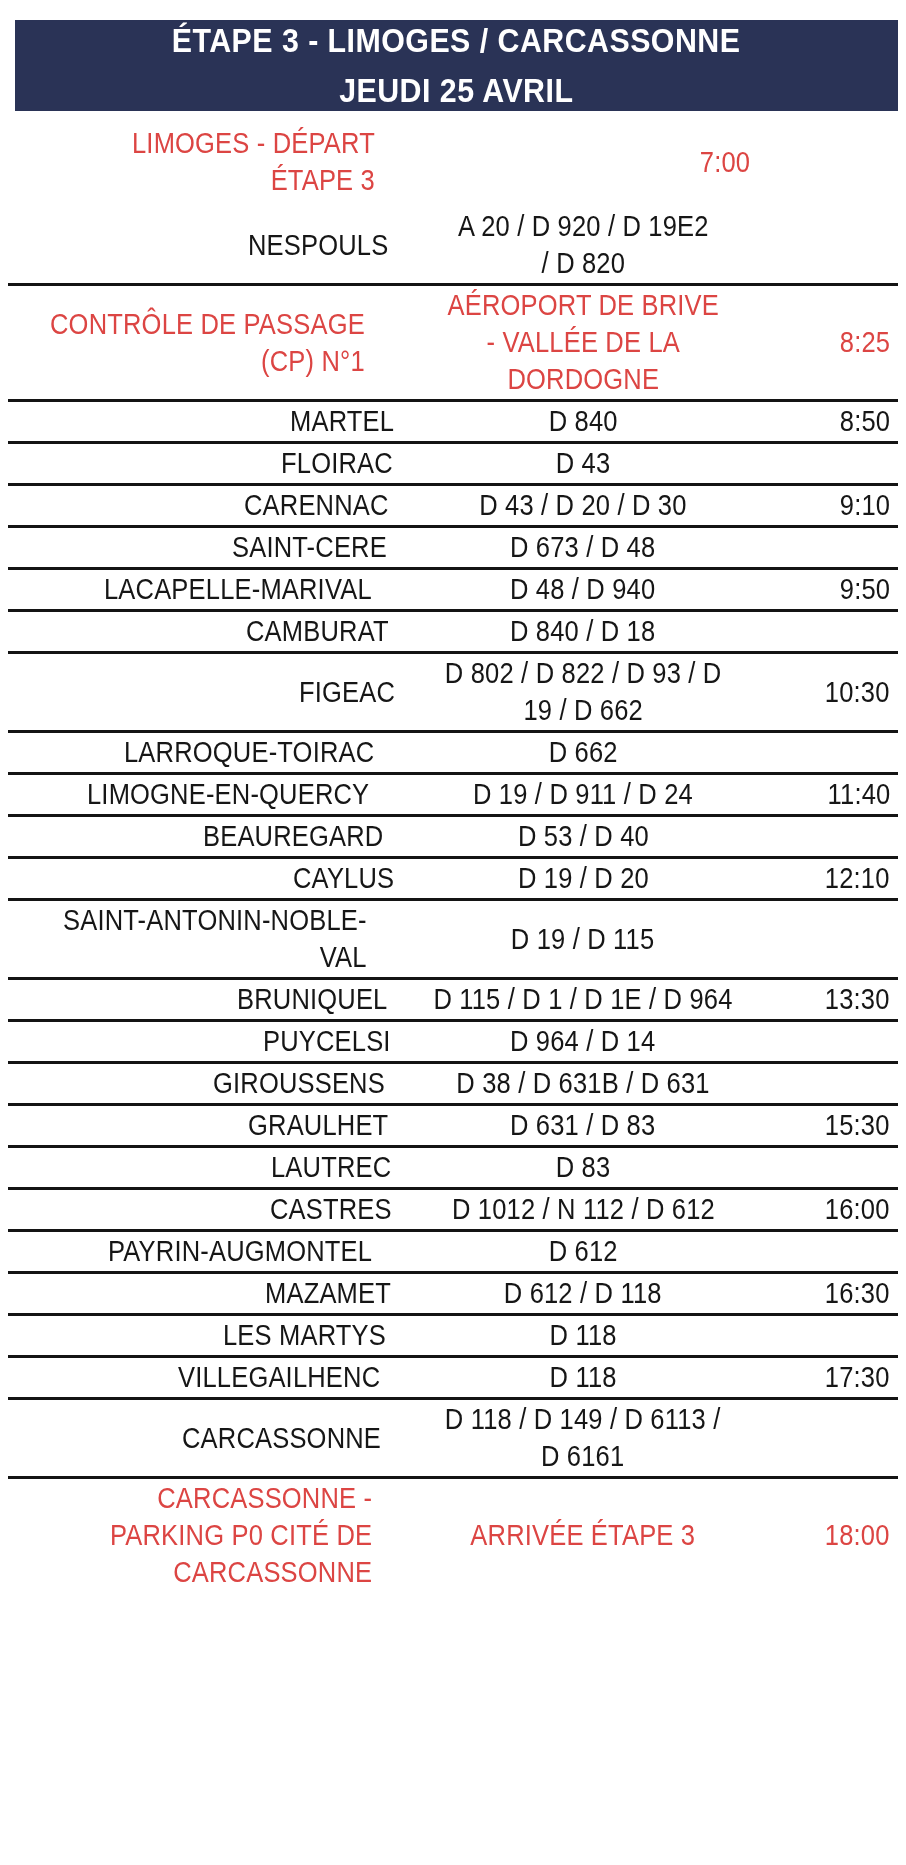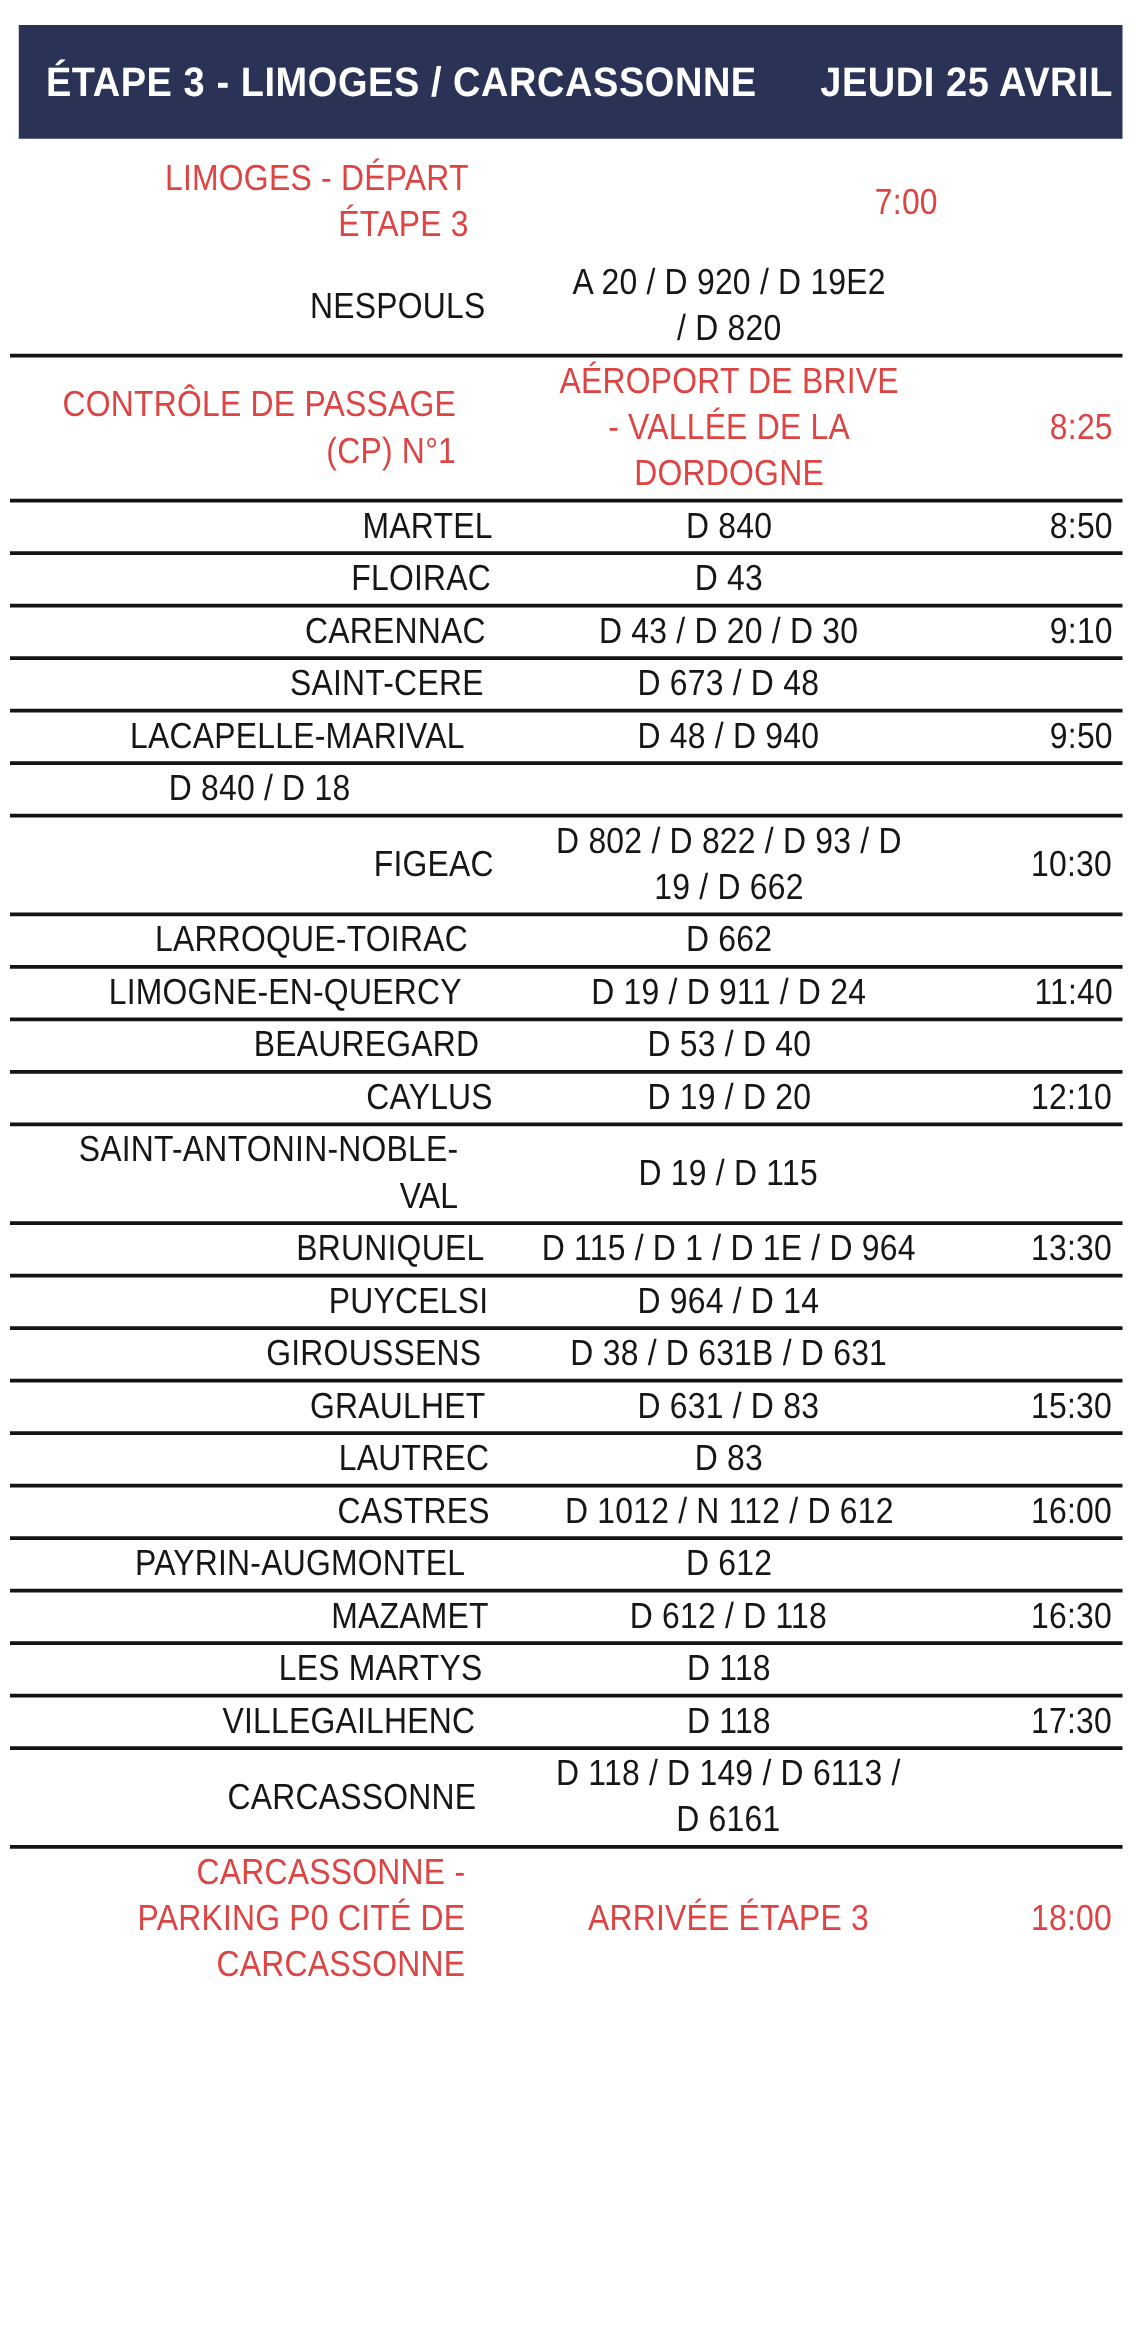--- a/index.html
+++ b/index.html
@@ -15,21 +15,21 @@
     background: var(--bg);
     font-family: "Liberation Sans", sans-serif;
   }
   body { height: 1865px; overflow: hidden; }
 
   .banner {
     margin: 20px 8px 0 15px;
     height: 91px;
     background: var(--navy);
     display: flex;
-    flex-direction: row;
+    flex-direction: column;
     align-items: center;
     justify-content: center;
     gap: 16px;
   }
   .banner .line {
     color: #FFFFFF;
     font-weight: 700;
     font-size: 33px;
     line-height: 34px;
     letter-spacing: 0.5px;
@@ -119,20 +119,21 @@
       <div class="cell loc"><span class="tx">SAINT-CERE</span></div>
       <div class="cell route"><span class="tx">D 673 / D 48</span></div>
       <div class="cell time"><span class="tx"></span></div>
     </div>
     <div class="row divider">
       <div class="cell loc"><span class="tx">LACAPELLE-MARIVAL</span></div>
       <div class="cell route"><span class="tx">D 48 / D 940</span></div>
       <div class="cell time"><span class="tx">9:50</span></div>
     </div>
     <div class="row divider">
+      <div class="cell loc"><span class="tx">CAMBURAT</span></div>
       <div class="cell route"><span class="tx">D 840 / D 18</span></div>
       <div class="cell time"><span class="tx"></span></div>
     </div>
     <div class="row divider">
       <div class="cell loc"><span class="tx">FIGEAC</span></div>
       <div class="cell route"><span class="tx">D 802 / D 822 / D 93 / D
 19 / D 662</span></div>
       <div class="cell time"><span class="tx">10:30</span></div>
     </div>
     <div class="row divider">

